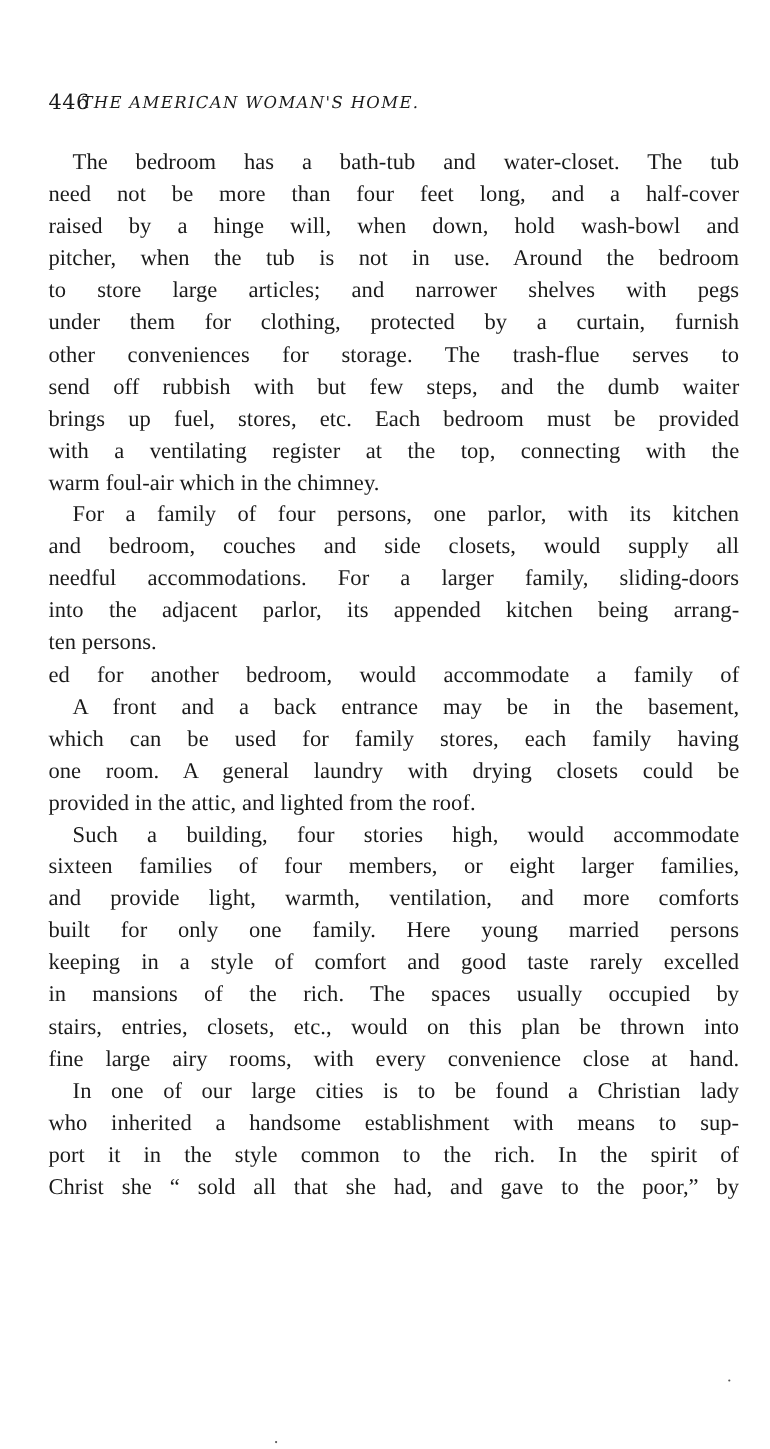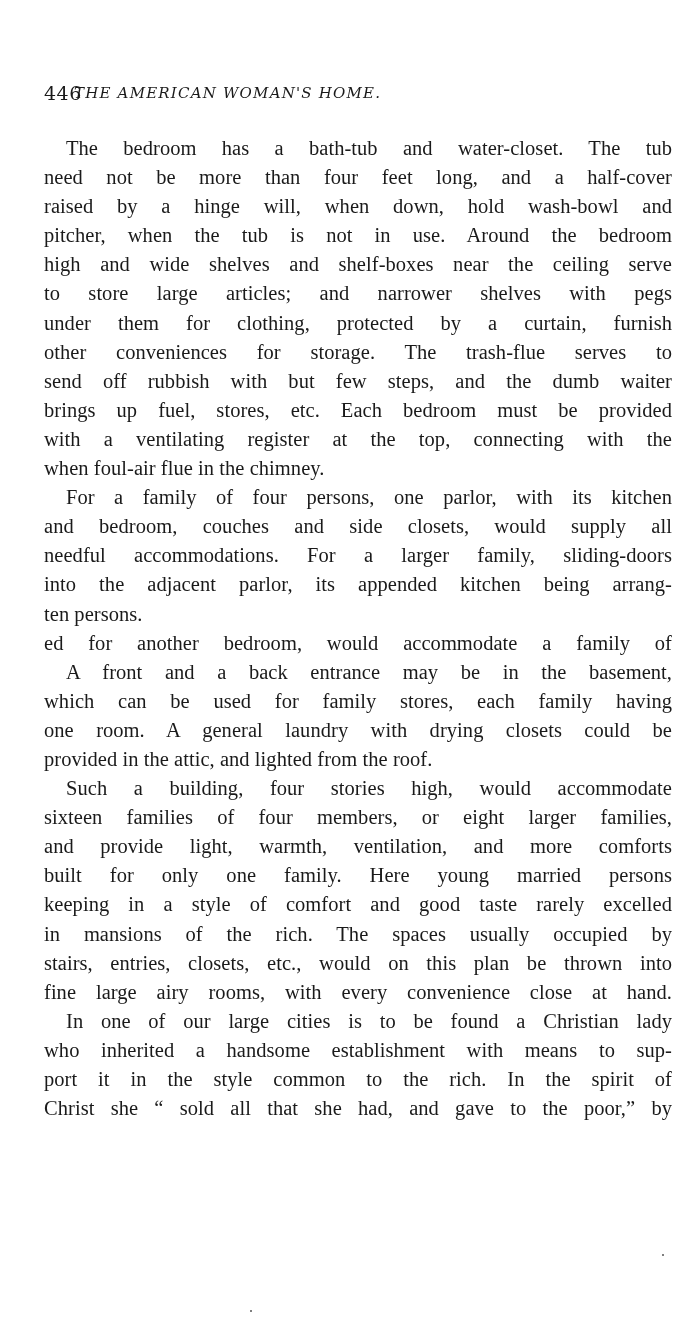--- a/index.html
+++ b/index.html
@@ -25,28 +25,27 @@
   <span class="running-head">THE AMERICAN WOMAN'S HOME.</span>
 </div>
 
 <div class="body-text">
 
   <div>
     <span class="line indent">The bedroom has a bath-tub and water-closet. The tub</span>
     <span class="line">need not be more than four feet long, and a half-cover</span>
     <span class="line">raised by a hinge will, when down, hold wash-bowl and</span>
     <span class="line">pitcher, when the tub is not in use. Around the bedroom</span>
-    <span class="line">high and wide shelves and shelf-boxes near the ceiling serve</span>
     <span class="line">to store large articles; and narrower shelves with pegs</span>
     <span class="line">under them for clothing, protected by a curtain, furnish</span>
     <span class="line">other conveniences for storage. The trash-flue serves to</span>
     <span class="line">send off rubbish with but few steps, and the dumb waiter</span>
     <span class="line">brings up fuel, stores, etc. Each bedroom must be provided</span>
     <span class="line">with a ventilating register at the top, connecting with the</span>
-    <span class="line last">when foul-air flue in the chimney.</span>
+    <span class="line last">warm foul-air which in the chimney.</span>
   </div>
 
   <div>
     <span class="line indent">For a family of four persons, one parlor, with its kitchen</span>
     <span class="line">and bedroom, couches and side closets, would supply all</span>
     <span class="line">needful accommodations. For a larger family, sliding-doors</span>
     <span class="line">into the adjacent parlor, its appended kitchen being arrang-</span>
     <span class="line last">ten persons.</span>
     <span class="line">ed for another bedroom, would accommodate a family of</span>
   </div>

